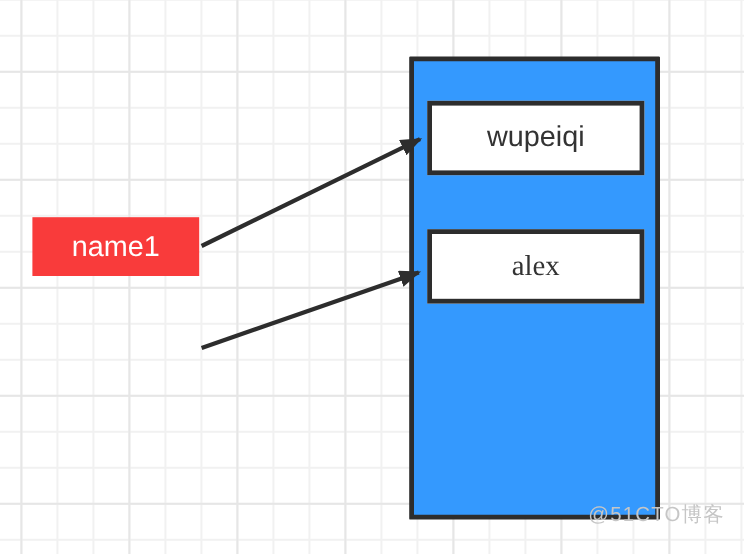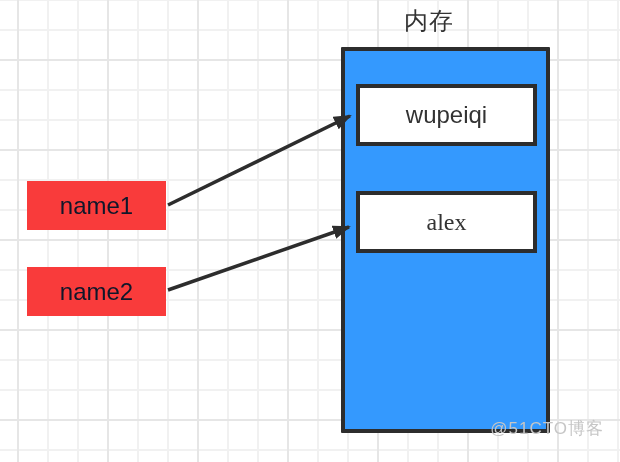--- a/index.html
+++ b/index.html
@@ -58,21 +58,21 @@
     position: absolute;
     left: 27px;
     width: 139px;
     height: 49px;
     box-sizing: border-box;
     background: #f93b3b;
     display: flex;
     align-items: center;
     justify-content: center;
     font-size: 24px;
-    color: #0f172a;
+    color: #ffffff;
   }
   .var-box.n1 { top: 181px; }
   .var-box.n2 { top: 267px; }
   .arrow-layer {
     position: absolute;
     left: 0;
     top: 0;
     width: 620px;
     height: 462px;
     pointer-events: none;
@@ -85,39 +85,35 @@
     color: #c6c6c6;
     letter-spacing: 1px;
     white-space: nowrap;
   }
 </style>
 </head>
 <body>
 
 <div class="canvas">
 
-  <div class="diagram-title">内存</div>
 
   <div class="memory-box"></div>
 
   <div class="value-box v1">
     <span>wupeiqi</span>
   </div>
 
   <div class="value-box v2">
     <span>alex</span>
   </div>
 
   <div class="var-box n1">
     <span>name1</span>
   </div>
 
-  <div class="var-box n2">
-    <span>name2</span>
-  </div>
 
   <svg class="arrow-layer" width="620" height="462" viewBox="0 0 620 462" xmlns="http://www.w3.org/2000/svg">
     <defs>
       <marker id="arrowhead" markerUnits="userSpaceOnUse" markerWidth="20" markerHeight="16" refX="16" refY="7" orient="auto">
         <path d="M0,0 L18,7 L0,14 Z" fill="#2d2d2d"></path>
       </marker>
     </defs>
     <line x1="168" y1="205" x2="350" y2="116" stroke="#2d2d2d" stroke-width="3.5" marker-end="url(#arrowhead)"></line>
     <line x1="168" y1="290" x2="349" y2="227" stroke="#2d2d2d" stroke-width="3.5" marker-end="url(#arrowhead)"></line>
   </svg>

